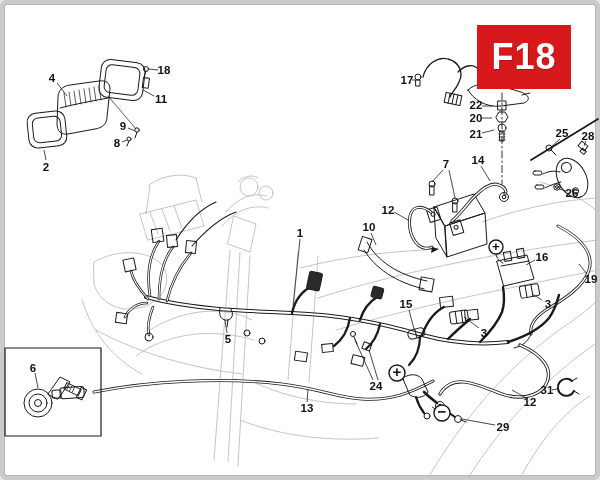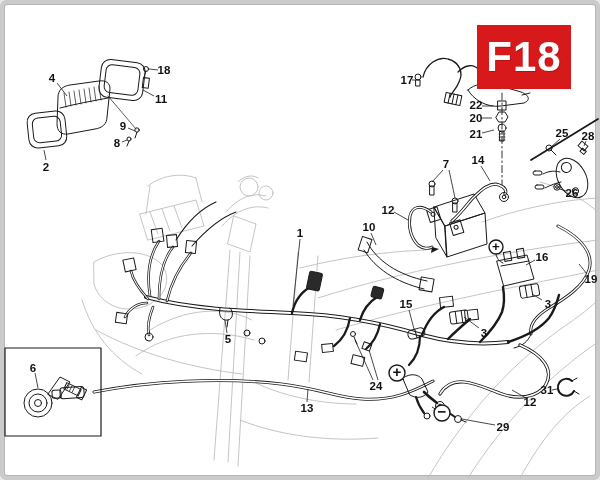--- a/index.html
+++ b/index.html
@@ -5,21 +5,21 @@
   html,body{margin:0;padding:0;background:#e8e8e8;}
   .page{
     position:relative;width:600px;height:480px;background:#ffffff;
     font-family:"Liberation Sans", sans-serif;overflow:hidden;
     border-radius:7px;
     box-shadow:inset 0 0 0 4px #cbcbcb, inset 0 0 0 5px #b6b6b6;
   }
   .art{position:absolute;left:0;top:0;}
   .badge{
     position:absolute;display:flex;align-items:center;justify-content:center;
-    font-weight:bold;font-size:42px;letter-spacing:1px;
+    font-weight:bold;font-size:36px;letter-spacing:1px;
     font-family:"Liberation Sans", sans-serif;
     text-shadow:1px 1px 0 rgba(120,0,0,.35);
   }
   
   .ink{stroke:#1a1a1a;fill:none;stroke-width:1;stroke-linecap:round;stroke-linejoin:round;}
   .ghost{stroke:#bdbdbd;fill:none;stroke-width:0.9;stroke-linecap:round;}
   .tube-o{stroke:#1a1a1a;fill:none;stroke-linecap:round;}
   .tube-i{stroke:#ffffff;fill:none;stroke-linecap:round;}
   text.plabel{font-family:"Liberation Sans", sans-serif;font-weight:bold;fill:#111;}
 </style>

